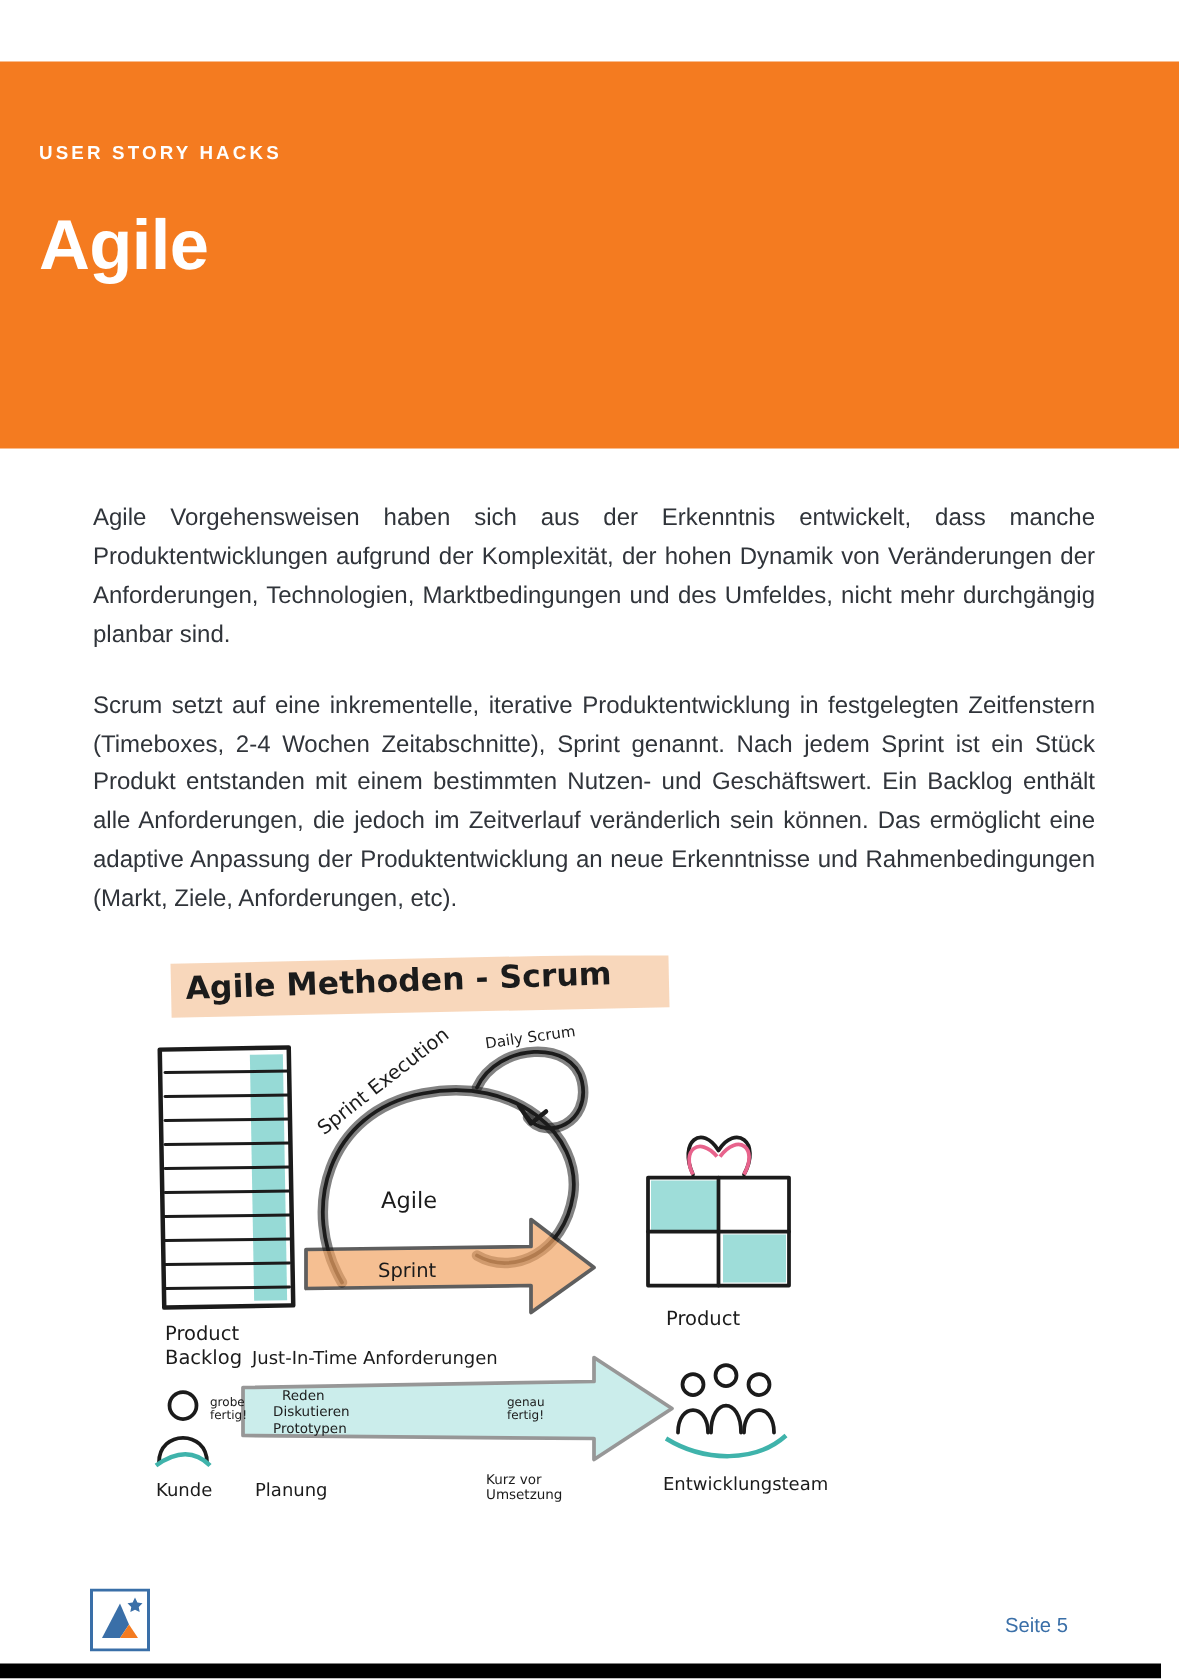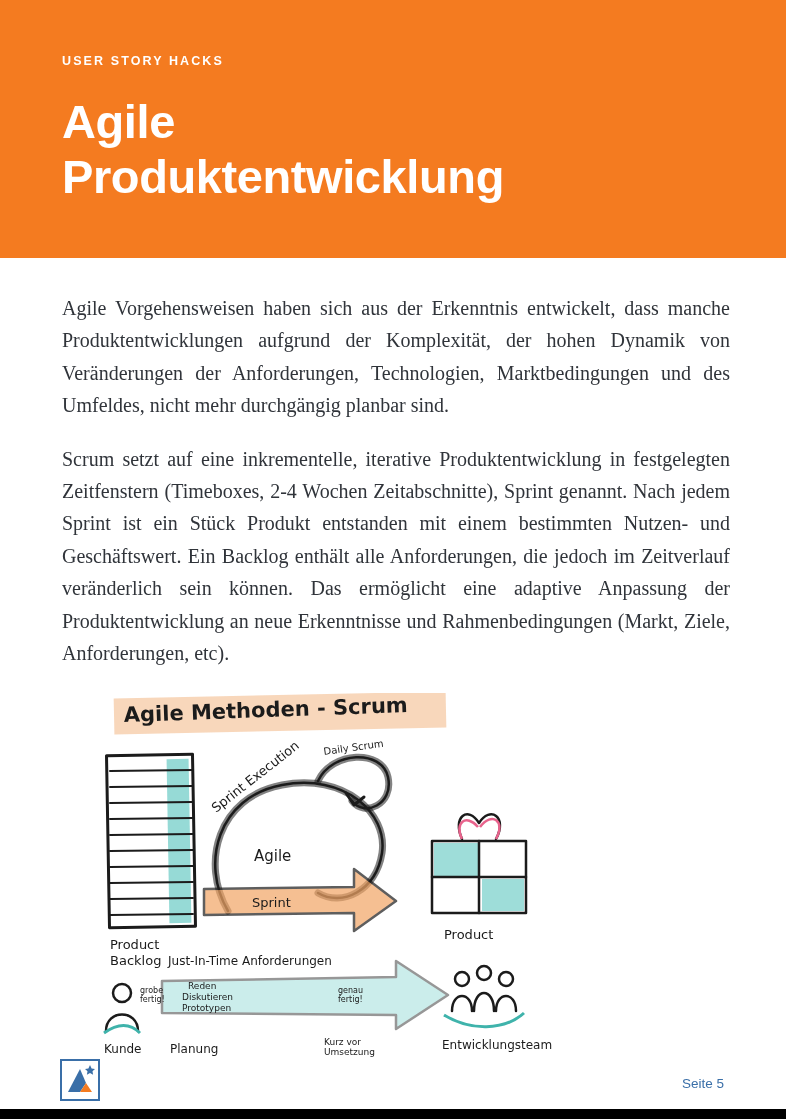--- a/index.html
+++ b/index.html
@@ -15,22 +15,23 @@
     position: relative;
     overflow: hidden;
   }
 
   
   .header-band {
     background: #f47b20;
     height: 258px;
     width: 100%;
     box-sizing: border-box;
-    padding: 48px 60px 0 62px;
+    padding: 48px 60px 0 26px;
     position: relative;
+    margin-top: 41px;
   }
   .eyebrow {
     color: #ffffff;
     font-size: 12.5px;
     font-weight: bold;
     letter-spacing: 2.1px;
     margin: 6px 0 0 0;
   }
   .doc-title {
     color: #ffffff;
@@ -42,43 +43,42 @@
   }
   .doc-title .line {
     display: block;
   }
 
   
   .content {
     padding: 34px 56px 0 62px;
   }
   p.body-text {
-    font-size: 20px;
+    font-size: 16px;
     line-height: 1.62;
     text-align: justify;
     margin: 0 0 21px 0;
     color: #30343a;
-    font-family: Liberation Serif, serif;
   }
   p.body-text:last-child { margin-bottom: 0; }
 
   
   .illustration {
     margin: 24px auto 0 auto;
     width: 600px;
     height: 390px;
     position: relative;
   }
   .ill-svg { display: block; }
 
   
   .footer {
     position: absolute;
     left: 0;
-    right: 0;
+    right: 12px;
     bottom: 0;
     height: 64px;
   }
   .page-number {
     position: absolute;
     right: 62px;
     bottom: 28px;
     font-size: 13.5px;
     color: #3a6fa8;
     font-weight: normal;
@@ -97,21 +97,20 @@
     background: #000000;
   }
 </style>
 </head>
 <body>
 
 <div class="header-band">
   <div class="eyebrow">USER STORY HACKS</div>
   <h1 class="doc-title">
     <span class="line">Agile</span>
-    <span class="line">Produktentwicklung</span>
   </h1>
 </div>
 
 <div class="content">
   <p class="body-text">Agile Vorgehensweisen haben sich aus der Erkenntnis entwickelt, dass manche Produktentwicklungen aufgrund der Komplexität, der hohen Dynamik von Veränderungen der Anforderungen, Technologien, Marktbedingungen und des Umfeldes, nicht mehr durchgängig planbar sind.</p>
   <p class="body-text">Scrum setzt auf eine inkrementelle, iterative Produktentwicklung in festgelegten Zeitfenstern (Timeboxes, 2-4 Wochen Zeitabschnitte), Sprint genannt. Nach jedem Sprint ist ein Stück Produkt entstanden mit einem bestimmten Nutzen- und Geschäftswert. Ein Backlog enthält alle Anforderungen, die jedoch im Zeitverlauf veränderlich sein können. Das ermöglicht eine adaptive Anpassung der Produktentwicklung an neue Erkenntnisse und Rahmenbedingungen (Markt, Ziele, Anforderungen, etc).</p>
 
   <div class="illustration">
     <svg class="ill-svg" width="600" height="390" viewBox="0 0 600 390" xmlns="http://www.w3.org/2000/svg">
       <defs>

